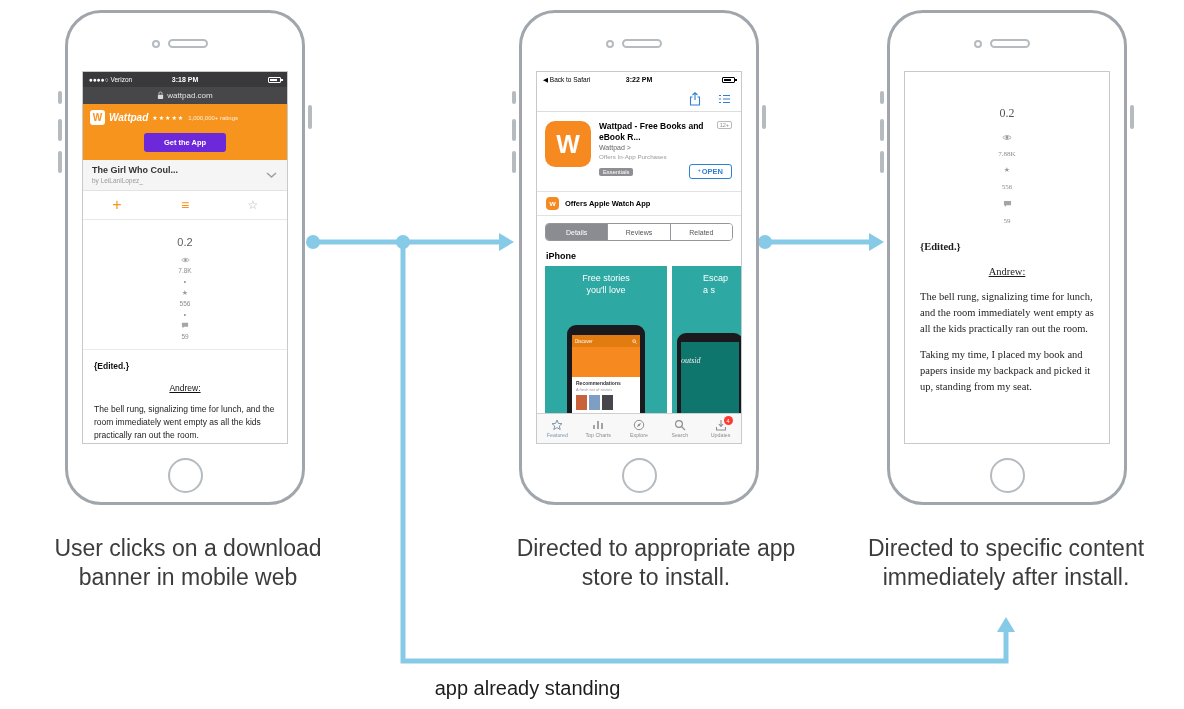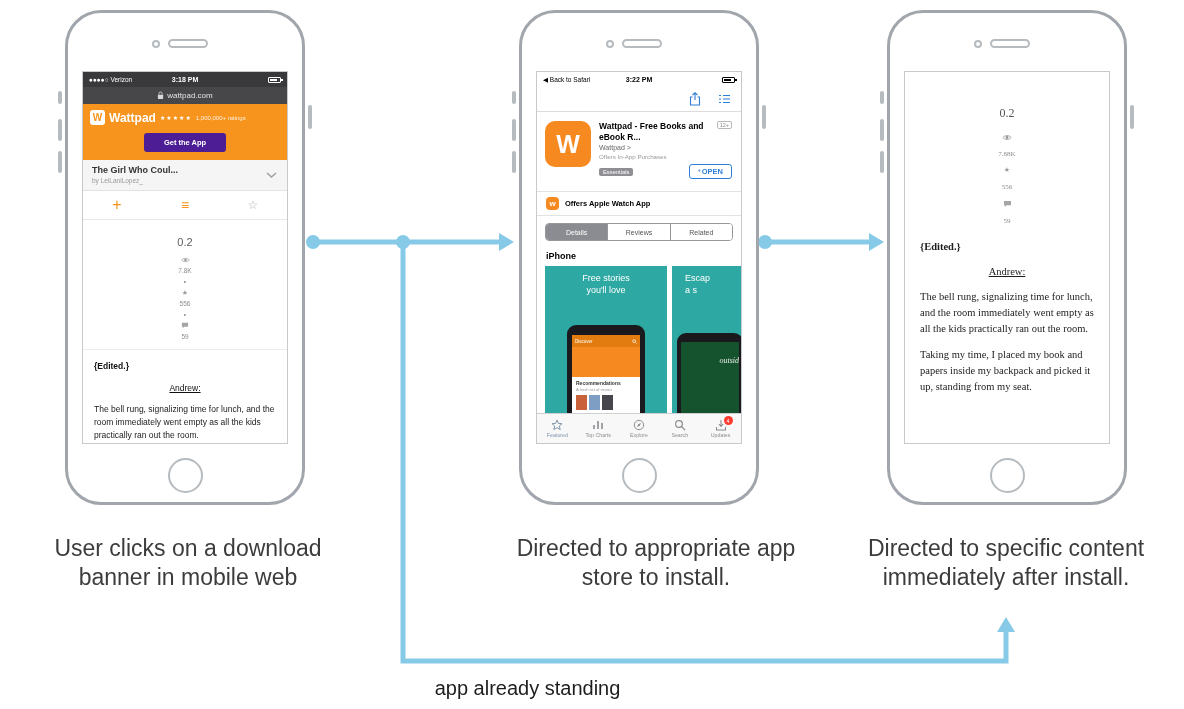--- a/index.html
+++ b/index.html
@@ -32,25 +32,25 @@
   .stats { display:flex; align-items:center; justify-content:center; gap:4px; font-size:6.5px; color:#8d8d8d;flex-direction:column; }
   .glyph-star { font-size:7px; color:#9a9a9a; line-height:1; }
 
   
   .p1-status { position:relative; height:15px; background:#39393b; color:#fff; display:flex; align-items:center; justify-content:space-between; padding:0 6px; font-size:6.5px; }
   .p1-status .time { position:absolute; left:50%; transform:translateX(-50%); font-weight:bold; font-size:7px; }
   .p1-url { height:17px; background:#47474a; display:flex; align-items:center; justify-content:center; gap:3px; color:#e3e3e3; font-size:8px; }
   .p1-banner { background:#F7941E; padding:6px 7px 8px; }
   .p1-brow { display:flex; align-items:center; gap:4px; }
   .p1-logo { width:15px; height:15px; background:#fff; border-radius:3px; color:#F7941E; font-weight:bold; font-size:10px; display:flex; align-items:center; justify-content:center; }
-  .p1-appname { color:#fff; font-size:12px; font-weight:bold; }
+  .p1-appname { color:#fff; font-size:10px; font-weight:bold;font-style:italic; }
   .p1-stars { color:#fff; font-size:6px; letter-spacing:1px; }
   .p1-ratings { color:#fff; opacity:.85; font-size:6px; }
   .p1-cta-row { text-align:center; margin-top:6px; }
-  .p1-cta { display:inline-block; background:#4c1d95; color:#fff; font-size:7.5px; font-weight:bold; padding:5px 20px; border-radius:3px; }
+  .p1-cta { display:inline-block; background:#6d28d9; color:#fff; font-size:7.5px; font-weight:bold; padding:5px 20px; border-radius:3px; }
   .p1-story { background:#f5f5f5; border-bottom:1px solid #e3e3e3; padding:5px 9px 6px; position:relative; }
   .p1-title { font-size:9px; font-weight:bold; color:#333; }
   .p1-author { font-size:6.5px; color:#9a9a9a; margin-top:2px; }
   .p1-chev { position:absolute; right:10px; top:12px; }
   .p1-toolbar { height:29px; display:flex; align-items:center; border-bottom:1px solid #e8e8e8; background:#fff; }
   .p1-toolbar > span { flex:1; text-align:center; line-height:1; }
   .tb-plus { color:#F7941E; font-size:16px; }
   .tb-menu { color:#F7941E; font-size:14px; font-weight:bold; }
   .tb-star { color:#b3b3b3; font-size:12px; }
   .p1-content { padding:6px 11px 0; }
@@ -79,35 +79,35 @@
   .p2-watchicon { width:13px; height:13px; background:#F6891F; border-radius:4px; color:#fff; font-size:8px; font-weight:bold; display:flex; align-items:center; justify-content:center; }
   .p2-watchtext { font-size:7.5px; font-weight:bold; color:#000; }
   .p2-segs { flex:none; display:flex; margin:7px 8px; height:18px; border:1px solid #96969c; border-radius:4px; overflow:hidden; }
   .p2-seg { flex:1; display:flex; align-items:center; justify-content:center; font-size:7px; color:#555; background:#fff; border-left:1px solid #96969c; }
   .p2-seg:first-child { border-left:none; }
   .p2-seg.active { background:#8A8C91; color:#fff; }
   .p2-iphone { flex:none; font-size:9px; font-weight:bold; color:#000; padding:3px 9px 5px; }
   .p2-shots { flex:1; position:relative; display:flex; gap:5px; padding-left:8px; overflow:hidden; }
   .shot { flex:none; background:#2EA8A2; color:#fff; text-align:center; position:relative; }
   .shot1 { width:122px; }
-  .shot2 { width:82px; text-align:left; }
+  .shot2 { width:82px; text-align:left;padding-left:18px; }
   .shot-cap { font-size:9px; line-height:1.3; padding-top:7px; }
   .shot2 .shot-cap { padding-left:13px; }
   .mockphone { position:absolute; bottom:0; left:50%; transform:translateX(-50%); width:78px; height:118px; background:#1a1a1e; border-radius:9px 9px 0 0; padding:10px 5px 0; }
   .mockscreen { height:108px; background:#F6891F; overflow:hidden; }
   .mockhead { height:12px; background:#E27C10; color:#fff; font-size:4.5px; display:flex; align-items:center; justify-content:space-between; padding:0 3px; }
   .mockbody { height:30px; }
   .mockcard { background:#fff; padding:3px 4px; text-align:left; height:66px; }
   .mockcard .t { font-size:5px; font-weight:bold; color:#333; }
   .mockcard .s { font-size:4px; color:#999; margin-top:1px; }
   .mockcovers { display:flex; gap:2px; margin-top:3px; }
   .mockcovers i { width:11px; height:15px; display:block; }
   .mockcovers i.c1 { background:#c9623a; } .mockcovers i.c2 { background:#7e9ec4; } .mockcovers i.c3 { background:#46464c; }
   .mockphone2 { position:absolute; bottom:0; left:5px; width:66px; height:110px; background:#1a1a1e; border-radius:9px 9px 0 0; padding:9px 4px 0; }
-  .mockscreen2 { height:101px; background:#14532d; color:#eee; font-family:"Liberation Serif",serif; font-style:italic; font-size:8px; text-align:right; padding-top:14px; }
+  .mockscreen2 { height:101px; background:#0f766e; color:#eee; font-family:"Liberation Serif",serif; font-style:italic; font-size:8px; text-align:left; padding-top:14px; }
   .p2-tabbar { position:absolute; left:0; right:0; bottom:0; height:30px; background:#f8f8f8; border-top:1px solid #cfcfcf; display:flex; z-index:3; }
   .tab { flex:1; display:flex; flex-direction:column; align-items:center; justify-content:center; gap:1px; color:#8e8e93; font-size:5.3px; position:relative; }
   .tab.featured { color:#7f97ad; }
   .ticon { height:12px; display:flex; align-items:center; justify-content:center; }
   .tbadge { position:absolute; top:2px; left:50%; margin-left:3px; background:#ff3b30; color:#fff; font-size:5.5px; width:9px; height:9px; border-radius:50%; display:flex; align-items:center; justify-content:center; }
 
   
   .p3-content { padding:34px 15px 0; font-family:"Liberation Serif",serif; color:#1c1c1c; }
   .p3-content .chapter { font-size:12px; color:#555; margin:0 0 13px; }
   .p3-content .stats { gap:9px; font-size:7px; }

